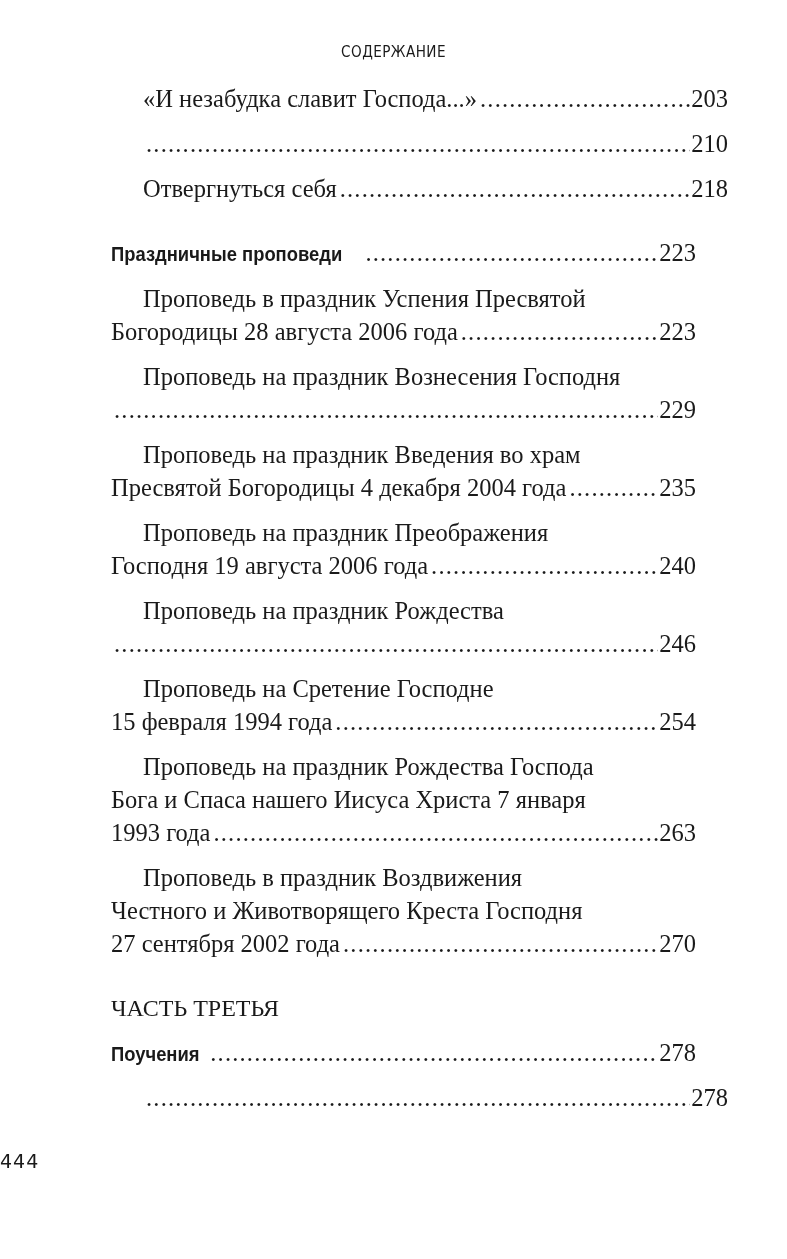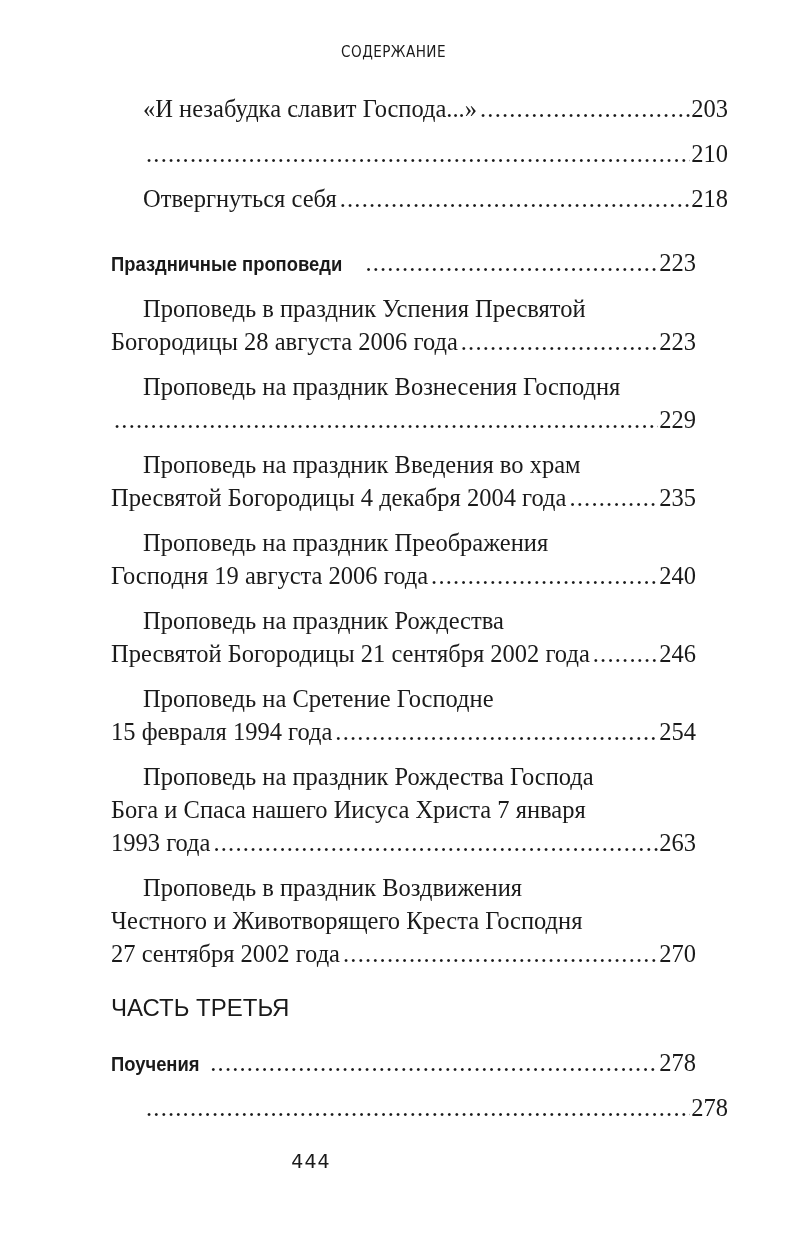--- a/index.html
+++ b/index.html
@@ -6,41 +6,41 @@
   body { width: 787px; height: 1259px; position: relative; overflow: hidden; color: #1a1a1a; }
   .page-header {
     position: absolute; left: 0; width: 787px; top: 42px; text-align: center;
     font-family: "DejaVu Sans", sans-serif; font-size: 16px; letter-spacing: 0.5px;
     transform: scaleX(0.85); transform-origin: center;
   }
   .toc { position: absolute; left: 111px; width: 585px; top: 0; }
   .line {
     position: absolute; left: 0; width: 585px; height: 32px;
     font-family: "Liberation Serif", "DejaVu Serif", serif; font-size: 24.5px; line-height: 32px;
-    white-space: nowrap; display: flex; align-items: baseline; margin-top: 10px;
+    white-space: nowrap; display: flex; align-items: baseline;
   }
   .line .txt { flex: 0 0 auto; }
   .line .dots {
     flex: 1 1 auto; overflow: hidden; white-space: nowrap; margin: 0 1px 0 3px;
     letter-spacing: 1.2px;
   }
   .line .dots::after {
     content: "....................................................................................................................................................................................................";
   }
   .line .num { flex: 0 0 auto; text-align: center; }
   .indent { padding-left: 32px; }
   .bold {
     font-family: "Liberation Sans", "DejaVu Sans", sans-serif; font-weight: bold; font-size: 20px;
   }
   .bold .txt { transform: scaleX(0.92); transform-origin: left; display: inline-block; }
   .part {
-    position: absolute; left: 0; font-family: Liberation Sans, sans-serif; font-size: 24px; line-height: 32px;
+    position: absolute; left: 0; font-family: Liberation Serif, serif; font-size: 24px; line-height: 32px;
   }
   .folio {
-    position: absolute; left: 0; width: 622px; top: 1150px; text-align: center;
+    position: absolute; left: 0; width: 622px; top: 1150px; 
     font-family: "DejaVu Sans", sans-serif; font-size: 19px; letter-spacing: 1px;
   }
 </style>
 </head>
 <body>
 
 <div class="page-header">СОДЕРЖАНИЕ</div>
 
 <div class="toc">
 
@@ -97,21 +97,20 @@
   <div class="line" style="top:550px">
       <span class="txt">Господня 19 августа 2006 года</span>
       <span class="dots"></span>
       <span class="num">240</span>
     </div>
 
   <div class="line indent" style="top:595px">
       <span class="txt">Проповедь на праздник Рождества</span>
     </div>
   <div class="line" style="top:628px">
-      <span class="txt">Пресвятой Богородицы 21 сентября 2002 года</span>
       <span class="dots"></span>
       <span class="num">246</span>
     </div>
 
   <div class="line indent" style="top:673px">
       <span class="txt">Проповедь на Сретение Господне</span>
     </div>
   <div class="line" style="top:706px">
       <span class="txt">15 февраля 1994 года</span>
       <span class="dots"></span>

